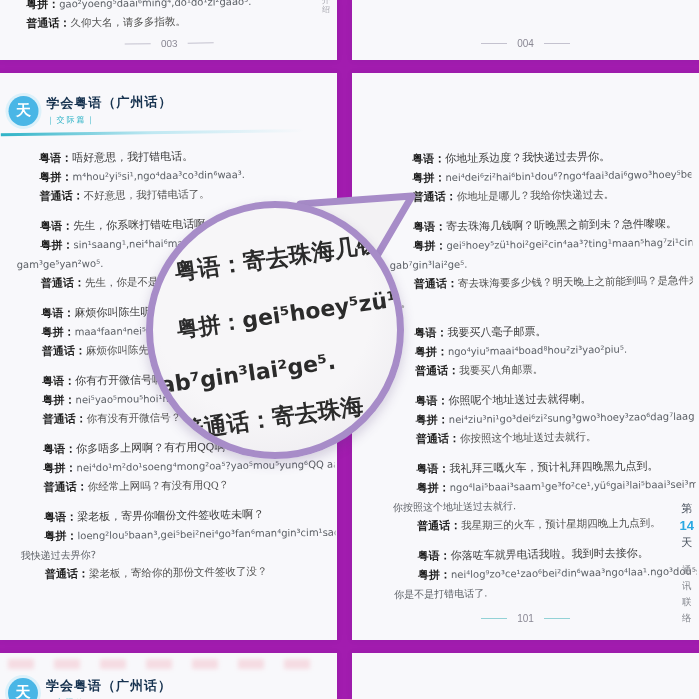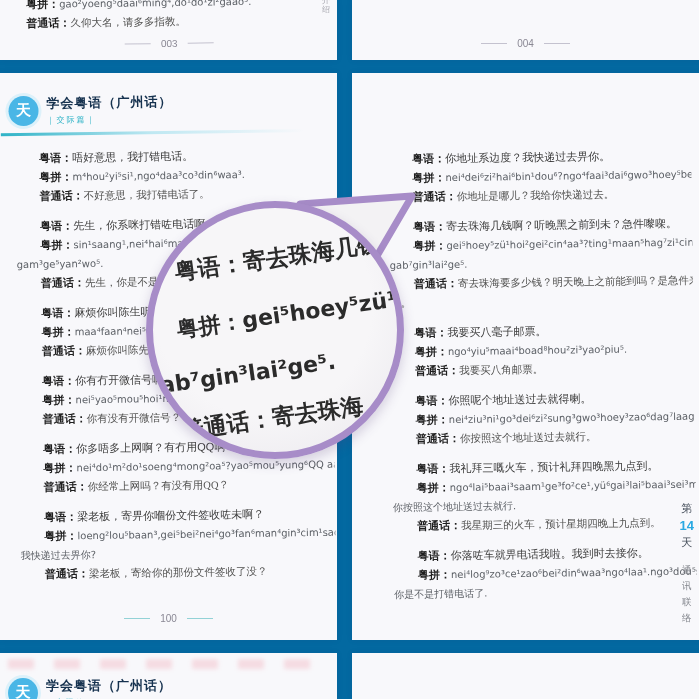--- a/index.html
+++ b/index.html
@@ -1,17 +1,17 @@
 <!DOCTYPE html>
 <html><head>
 <meta charset="utf-8">
 <style>
   html,body{margin:0;padding:0;}
   body{width:699px;height:699px;overflow:hidden;font-family:"Liberation Sans",sans-serif;}
-  .canvas{position:relative;width:699px;height:699px;background:#0369a1;overflow:hidden;}
+  .canvas{position:relative;width:699px;height:699px;background:#a21caf;overflow:hidden;}
   .band{position:absolute;left:0;right:0;display:flex;gap:15px;}
   .page{background:#f8f8fb;position:relative;overflow:hidden;box-shadow:0 0 6px rgba(60,50,110,.10);}
   .band-top{top:0;height:60px;}
   .band-main{top:73px;height:567px;}
   .band-bottom{top:653px;height:46px;}
   .pg-l{width:337px;flex:0 0 auto;}
   .pg-r{flex:1 1 auto;}
 
   
   .line{line-height:19px;padding-left:26px;white-space:nowrap;overflow:hidden;font-size:11px;color:#3b3b3b;}
@@ -148,25 +148,20 @@
               <div class="line pth"><span class="lab">普通话：</span><span class="txt">你经常上网吗？有没有用QQ？</span></div>
             </div>
             <div class="pblock">
               <div class="line yue"><span class="lab">粤语：</span><span class="txt">梁老板，寄畀你嗰份文件签收咗未啊？</span></div>
               <div class="line ping"><span class="lab">粤拼：</span><span class="txt">loeng²lou⁵baan³,gei⁵bei²nei⁴go³fan⁶man⁴gin³cim¹sao¹zo³</span></div>
               <div class="line cont"><span class="txt">我快递过去畀你?</span></div>
               <div class="line pth"><span class="lab">普通话：</span><span class="txt">梁老板，寄给你的那份文件签收了没？</span></div>
             </div>
           </div>
       </div>
-      <div class="pagenum teal pn-abs">
-        <span class="dash"></span>
-          <span>100</span>
-          <span class="dash"></span>
-      </div>
     </div>
     <div class="page pg-r">
       <div class="tilt">
         <div class="pcontent" id="right-blocks" style="margin-top:75px;padding-left:34px;">
             <div class="pblock">
               <div class="line yue"><span class="lab">粤语：</span><span class="txt">你地址系边度？我快递过去畀你。</span></div>
               <div class="line ping"><span class="lab">粤拼：</span><span class="txt">nei⁴dei⁶zi²hai⁶bin¹dou⁶?ngo⁴faai³dai⁶gwo³hoey⁵bei²nei⁴.</span></div>
               <div class="line pth"><span class="lab">普通话：</span><span class="txt">你地址是哪儿？我给你快递过去。</span></div>
             </div>
             <div class="pblock">
@@ -203,20 +198,25 @@
           <div class="ch">第</div>
           <div class="day">14</div>
           <div class="ch">天</div>
           <div class="cat">
             <span>通</span>
             <span>讯</span>
             <span>联</span>
             <span>络</span>
           </div>
         </div>
+      <div class="pagenum teal pn-abs">
+        <span class="dash"></span>
+          <span>101</span>
+          <span class="dash"></span>
+      </div>
     </div>
   </div>
 
   <div class="band band-bottom">
     <div class="page pg-l">
       <div class="pinkblur"></div>
       <div class="bookhead">
         <div class="badge">天</div>
         <div class="headtxt">
           <span class="booktitle">学会粤语（广州话）</span>

